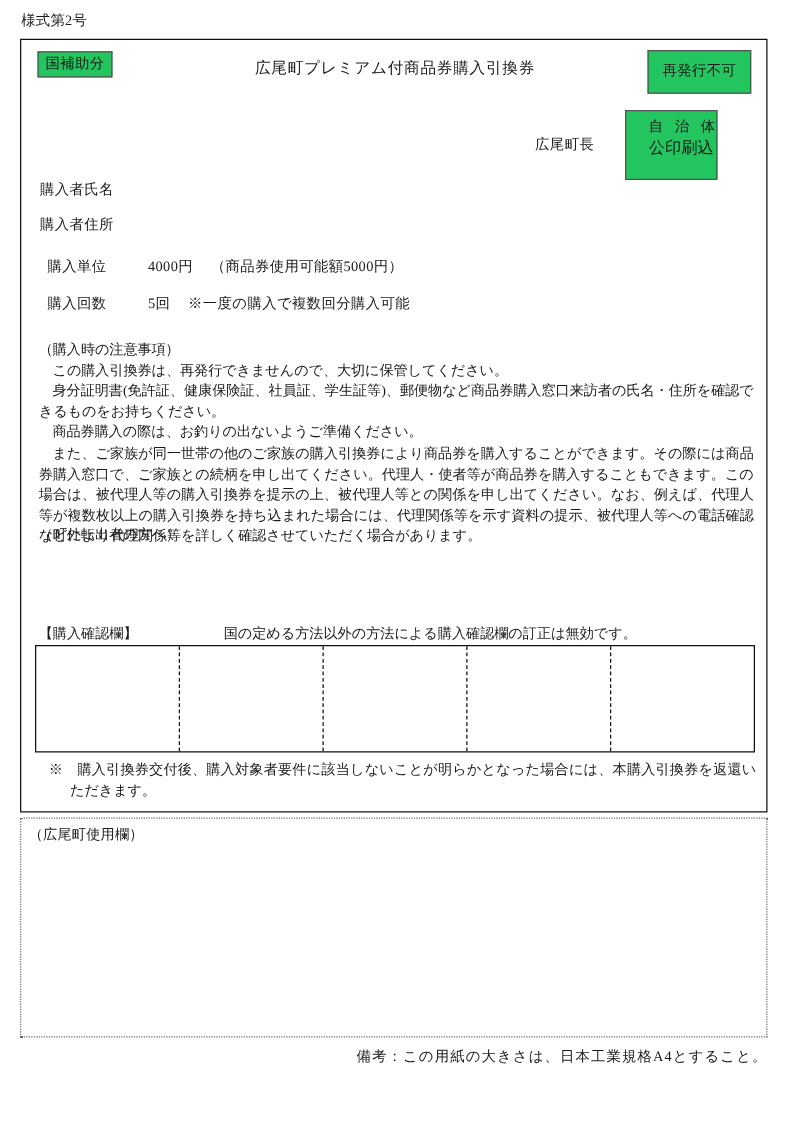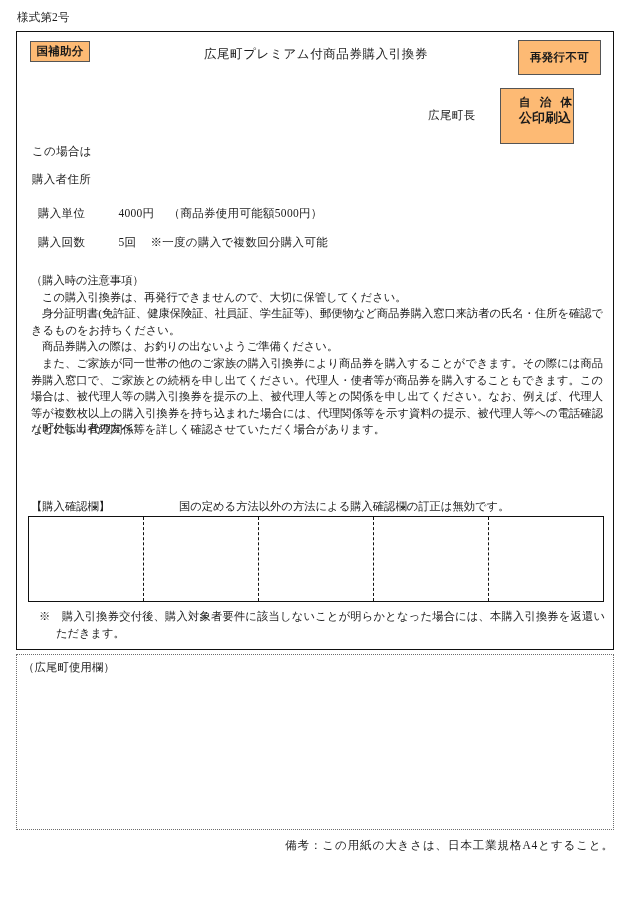--- a/index.html
+++ b/index.html
@@ -51,22 +51,21 @@
     position: relative;
     height: 110px;
   }
   .boxed-label {
     position: absolute;
     border: 1px solid #555;
     box-sizing: border-box;
     text-align: center;
     font-size: 11.5px;
     white-space: nowrap;
-    background: #fdba74;
-    font-weight: bold;
+    background: #22c55e;
   }
   .kuni-box {
     left: 13px;
     top: 9px;
     width: 60px;
     height: 21px;
     line-height: 19px;
     letter-spacing: 0.3px;
   }
   .reissue-box {
@@ -266,21 +265,21 @@
       <div class="mayor-name">広尾町長</div>
 
       <div class="boxed-label seal-box">
         <span class="seal-line1">自 治 体</span>
         <span class="seal-line2">公印刷込</span>
       </div>
     </div>
 
     <div class="fields">
       <div class="field-row fr-name">
-        <span class="field-label">この場合は</span>
+        <span class="field-label">購入者氏名</span>
       </div>
       <div class="field-row fr-addr">
         <span class="field-label">購入者住所</span>
       </div>
       <div class="field-row fr-unit">
         <span class="field-label">購入単位</span>
         <span class="field-value">4000円</span>
         <span class="field-note">（商品券使用可能額5000円）</span>
       </div>
       <div class="field-row fr-count">

